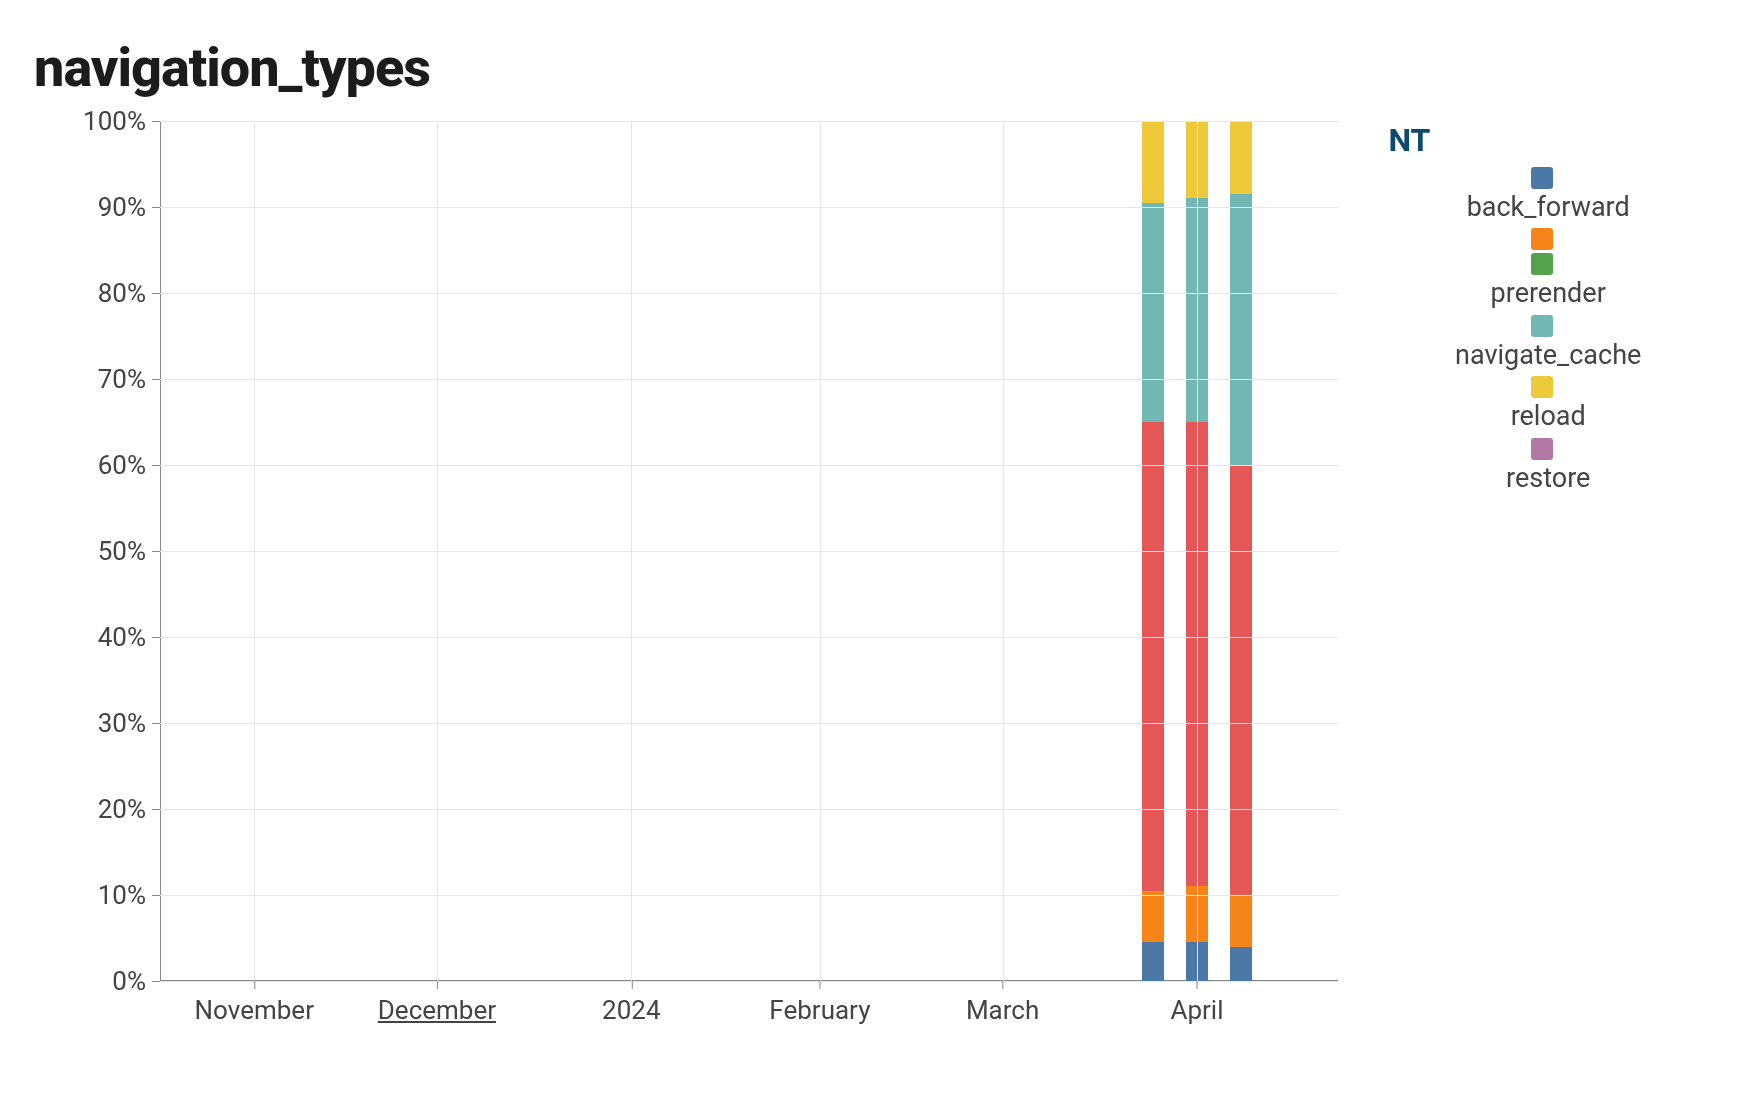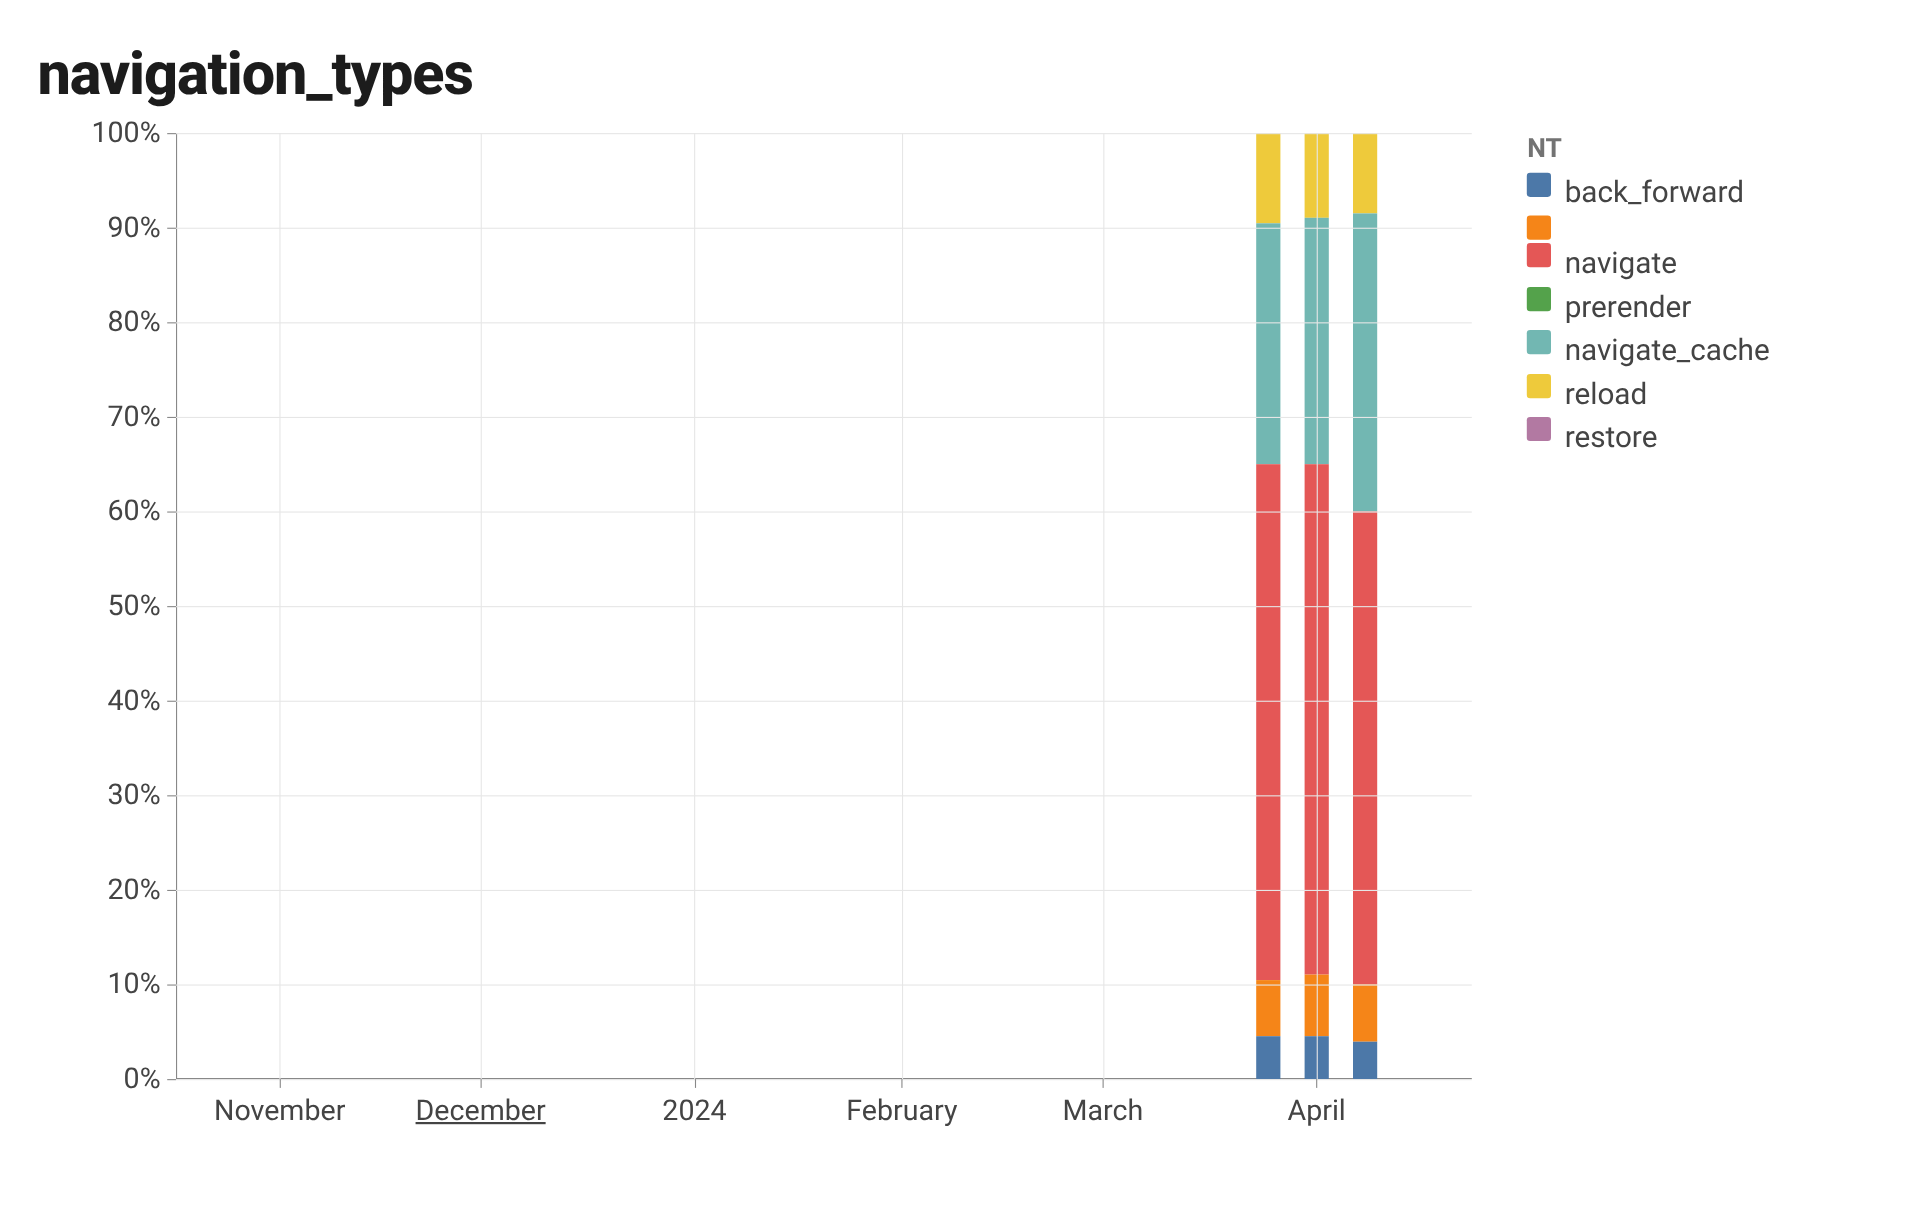--- a/index.html
+++ b/index.html
@@ -118,28 +118,30 @@
   
   .legend {
     margin-left: 40px;
     margin-top: 10px;
     width: 320px;
     font-size: 27px;
     color: #444;
   }
   .legend-title {
     font-weight: 700;
-    color: #737373;
+    color: #0c4a6e;
     margin-bottom: 8px;
-    font-size: 24px;
+    font-size: 32px;
   }
   .legend-item {
     display: flex;
+    align-items: center;
     margin: 3px 0;
     line-height: 1.35;
+    flex-direction: column;
   }
   .legend-item .sw {
     width: 22px;
     height: 22px;
     border-radius: 3px;
     margin-right: 12px;
     flex: 0 0 22px;
   }
 </style>
 </head>
@@ -224,24 +226,20 @@
       <div class="legend-title">NT</div>
       <div id="legend-items">
           <div class="legend-item">
             <span class="sw" style="background: rgb(76, 120, 168);"></span>
             <span>back_forward</span>
           </div>
           <div class="legend-item">
             <span class="sw" style="background: rgb(245, 133, 24);"></span>
           </div>
           <div class="legend-item">
-            <span class="sw" style="background: rgb(228, 87, 86);"></span>
-            <span>navigate</span>
-          </div>
-          <div class="legend-item">
             <span class="sw" style="background: rgb(84, 162, 75);"></span>
             <span>prerender</span>
           </div>
           <div class="legend-item">
             <span class="sw" style="background: rgb(114, 183, 178);"></span>
             <span>navigate_cache</span>
           </div>
           <div class="legend-item">
             <span class="sw" style="background: rgb(238, 202, 59);"></span>
             <span>reload</span>

